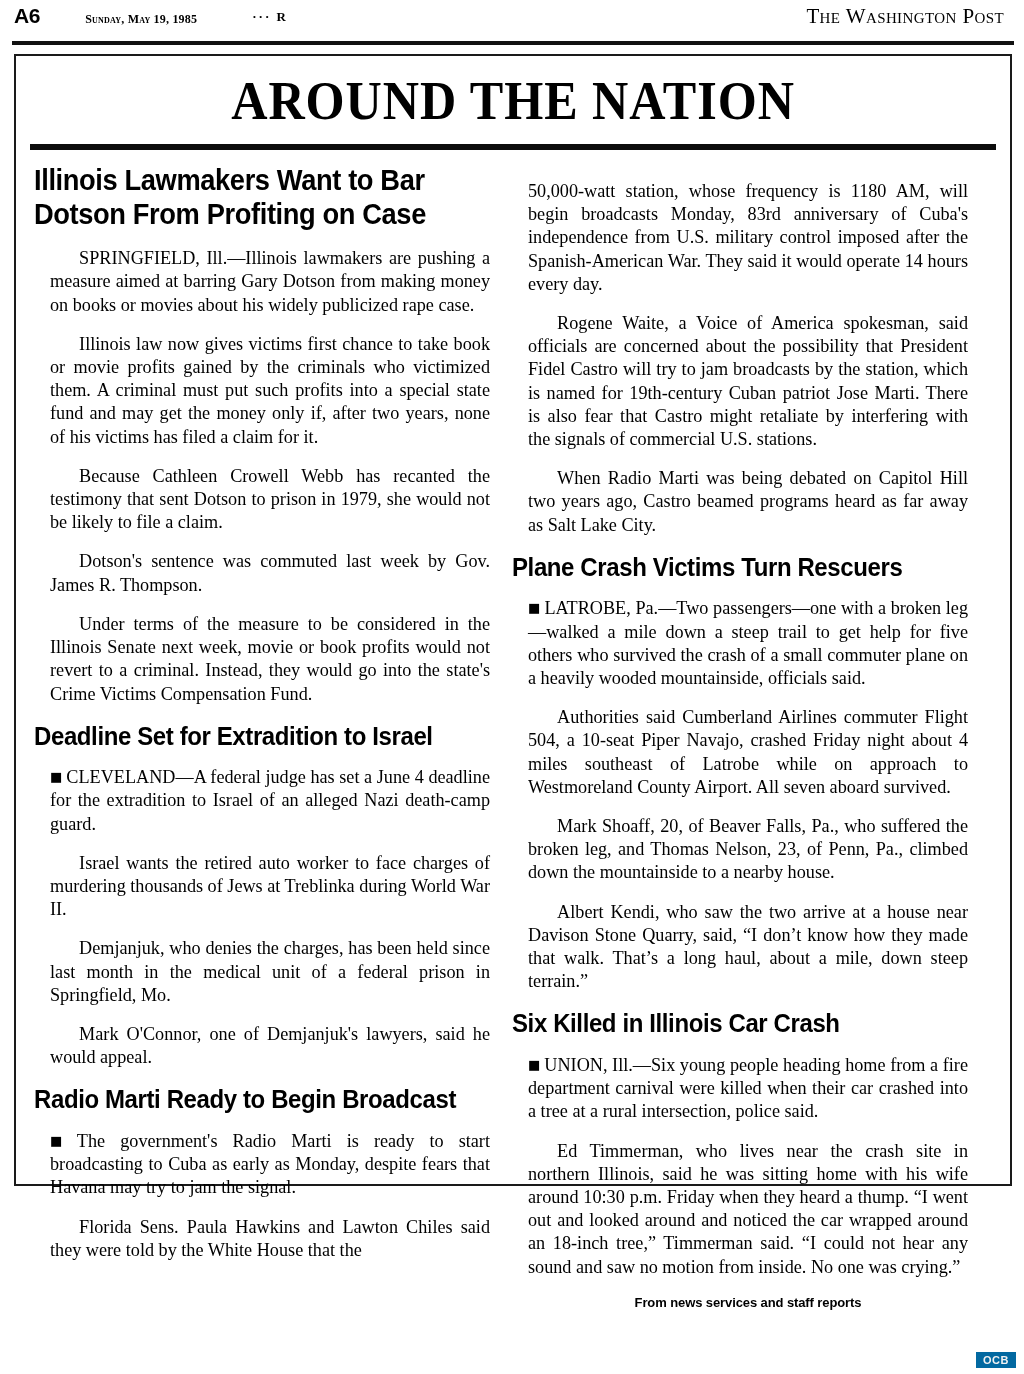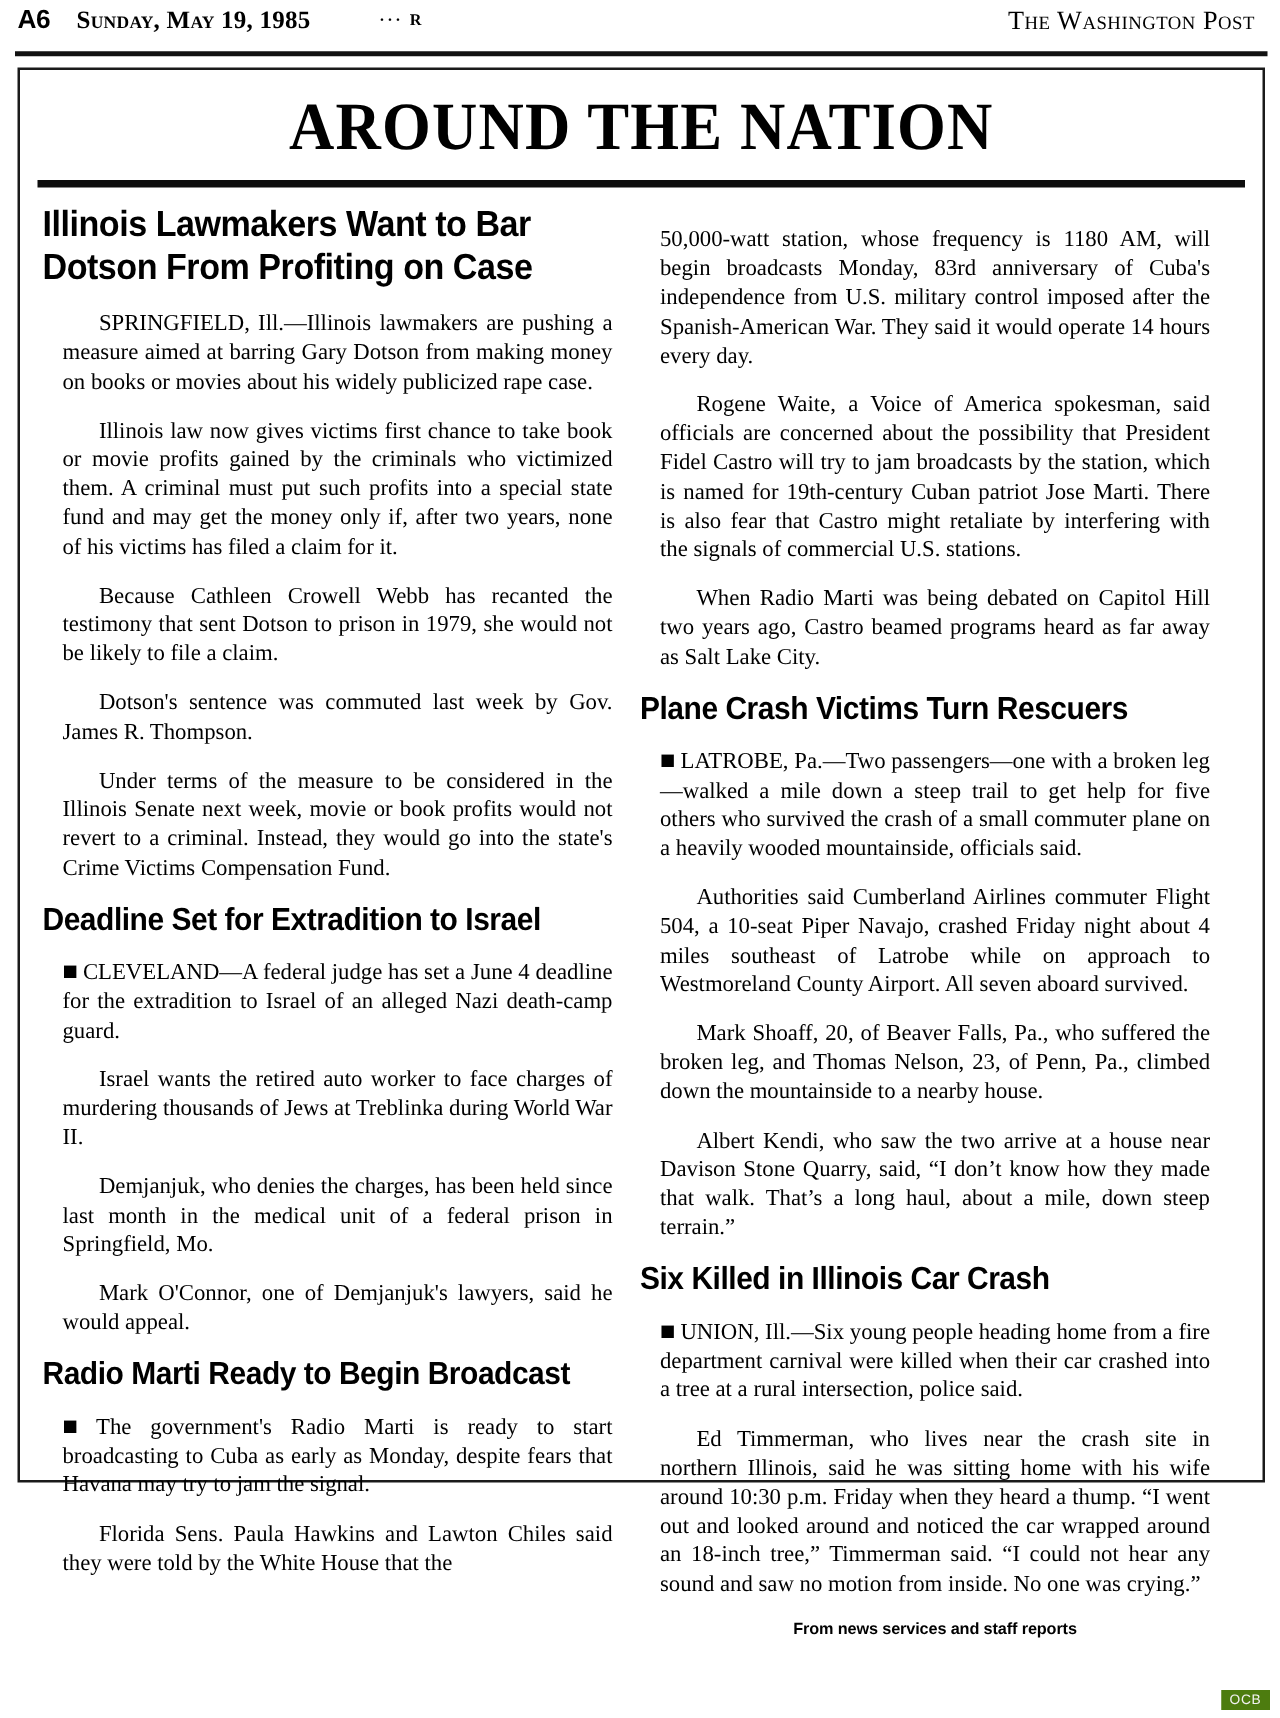--- a/index.html
+++ b/index.html
@@ -31,24 +31,25 @@
     gap: 21px;
     padding-top: 4px;
   }
   .folio {
     font-family: "Liberation Sans", "DejaVu Sans", sans-serif;
     font-weight: bold;
     font-size: 21px;
     letter-spacing: -0.3px;
   }
   .dateline {
-    font-size: 20px;
+    font-size: 12px;
     font-variant: small-caps;
     font-weight: bold;
     letter-spacing: 0.2px;
+    margin-left: 24px;
   }
   .edition-mark {
     font-size: 13px;
     font-variant: small-caps;
     font-weight: bold;
     letter-spacing: 2px;
     padding-left: 34px;
     position: relative;
     top: -2px;
   }
@@ -155,24 +156,24 @@
     text-align: center;
     margin: 4px 0 14px 0;
     letter-spacing: -0.1px;
   }
 
   
   .ocr-badge {
     position: absolute;
     right: 8px;
     bottom: 6px;
-    background: #4d7c0f;
+    background: #0369a1;
     color: #f2f2f2;
     font-family: "Liberation Sans", "DejaVu Sans", sans-serif;
-    font-weight: normal;
+    font-weight: bold;
     font-size: 11px;
     letter-spacing: 0.5px;
     padding: 3px 7px 2px 7px;
     line-height: 1;
   }
 </style>
 </head>
 <body>
 
 <div class="masthead">

